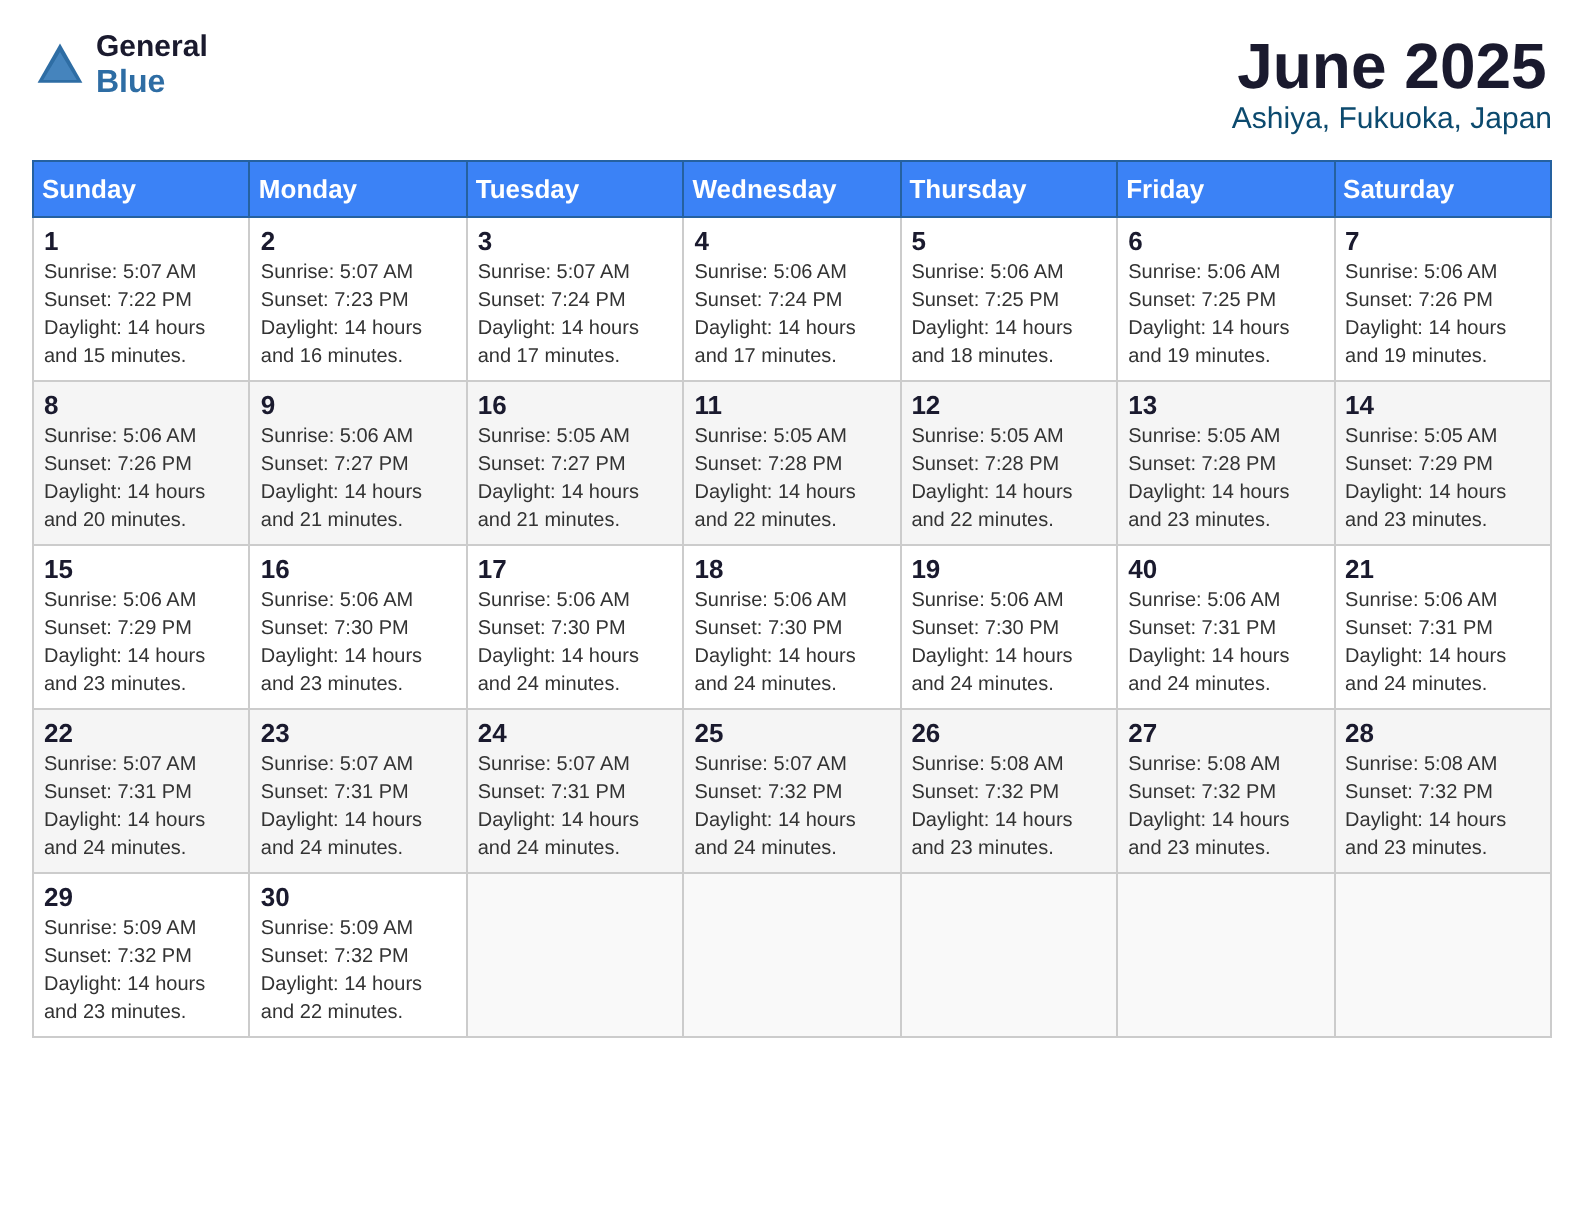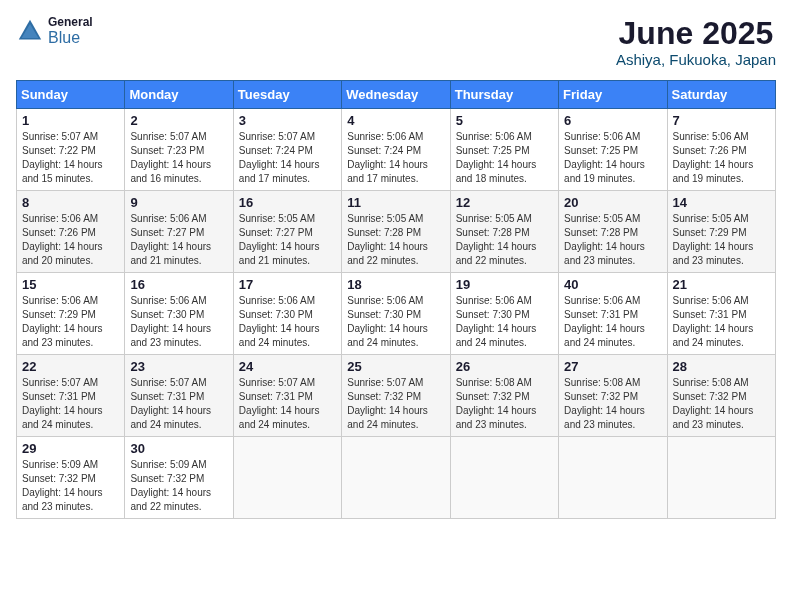--- a/index.html
+++ b/index.html
@@ -20,27 +20,27 @@
       display: flex;
       align-items: center;
       gap: 4px;
     }
     .logo-text {
       display: flex;
       flex-direction: column;
       line-height: 1.1;
     }
     .logo-general {
-      font-size: 12px;
+      font-size: 15px;
       font-weight: bold;
       color: #1a1a2e;
     }
     .logo-blue {
       font-size: 16px;
-      font-weight: normal;
+      font-weight: bold;
       color: #2e6da4;
     }
     .logo-icon {
       width: 28px;
       height: 28px;
     }
     .title-block {
       text-align: center;
     }
     .month-title {
@@ -220,21 +220,21 @@
   </td>
         <td>
     <span class="day-number">12</span>
     <div class="day-info">
       Sunrise: 5:05 AM<br>
       Sunset: 7:28 PM<br>
       Daylight: 14 hours and 22 minutes.
     </div>
   </td>
         <td>
-    <span class="day-number">20</span>
+    <span class="day-number">13</span>
     <div class="day-info">
       Sunrise: 5:05 AM<br>
       Sunset: 7:28 PM<br>
       Daylight: 14 hours and 23 minutes.
     </div>
   </td>
         <td>
     <span class="day-number">14</span>
     <div class="day-info">
       Sunrise: 5:05 AM<br>

